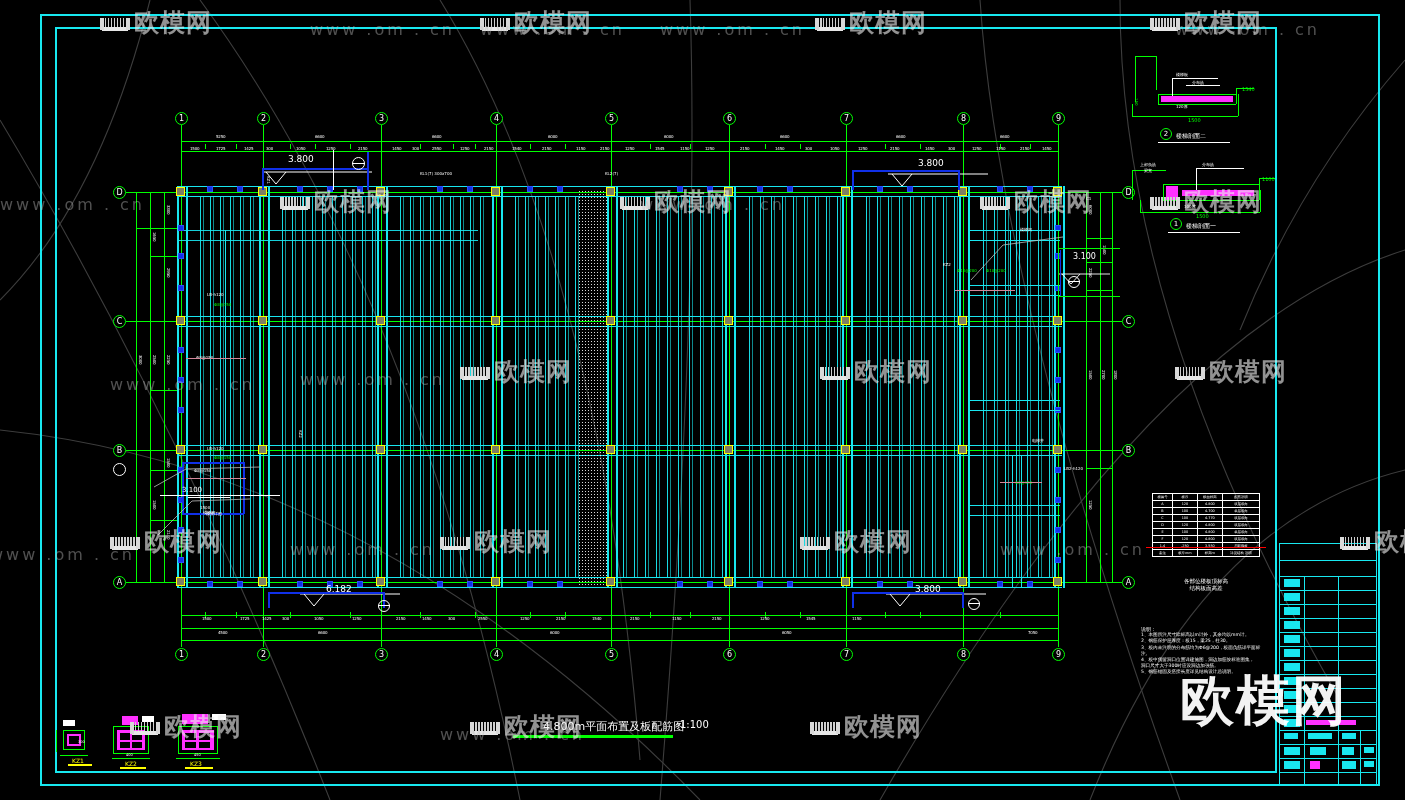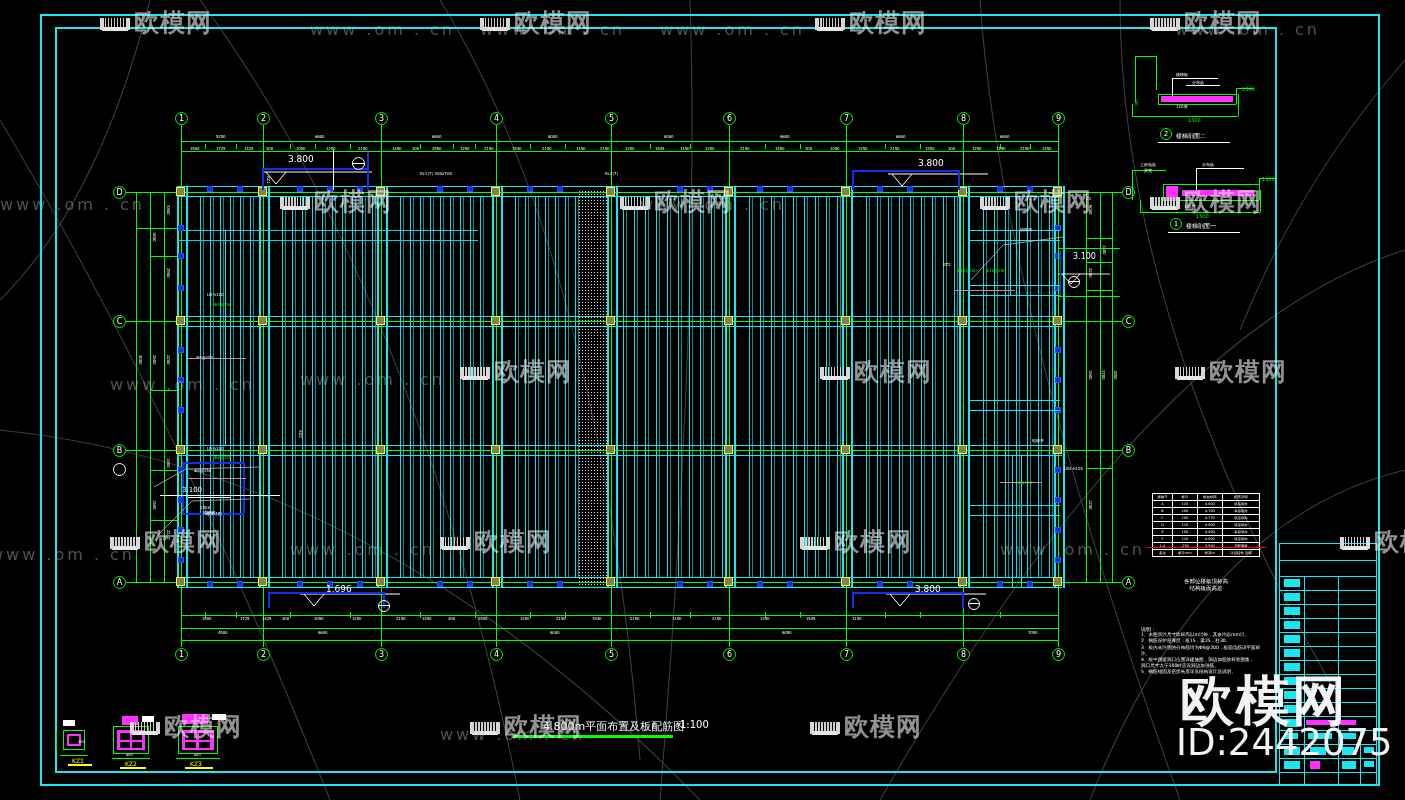--- a/index.html
+++ b/index.html
@@ -682,21 +682,21 @@
     <div class="gl glh" style="left:1058px;top:248px;width:62px"></div>
     <div class="gl glh" style="left:1058px;top:296px;width:62px"></div>
     <div class="bl" style="left:1060px;top:250px;width:1.2px;height:46px"></div>
 
     <div class="abs" style="left:300px;top:584px">
       <svg width="110" height="30">
         <polyline points="4,10 14,22 24,10" fill="none" stroke="#ffffff" stroke-width="1"></polyline>
         <line x1="0" y1="10" x2="100" y2="10" stroke="#ffffff" stroke-width="1"></line>
       </svg>
     </div>
-    <div class="elev" style="left:326px;top:584px">1.696</div>
+    <div class="elev" style="left:326px;top:584px">6.182</div>
     <div class="bl" style="left:268px;top:592px;width:116px;height:1.6px"></div>
     <div class="bl" style="left:268px;top:592px;width:1.6px;height:16px"></div>
     <div class="bl" style="left:383px;top:592px;width:1.6px;height:16px"></div>
     <div class="abs" style="left:378px;top:600px;width:12px;height:12px;border:1px solid #fff;border-radius:50%"></div>
     <div class="wh" style="left:378px;top:605px;width:12px;height:1px"></div>
 
     <div class="abs" style="left:886px;top:584px">
       <svg width="110" height="30">
         <polyline points="4,10 14,22 24,10" fill="none" stroke="#ffffff" stroke-width="1"></polyline>
         <line x1="0" y1="10" x2="100" y2="10" stroke="#ffffff" stroke-width="1"></line>
@@ -1006,15 +1006,14 @@
       <div class="wm-url" style="left: 0px; top: 195px;">www .om . cn</div>
       <div class="wm-url" style="left: 640px; top: 195px;">www .om . cn</div>
       <div class="wm-url" style="left: 300px; top: 370px;">www .om . cn</div>
       <div class="wm-url" style="left: 110px; top: 375px;">www .om . cn</div>
       <div class="wm-url" style="left: 290px; top: 540px;">www .om . cn</div>
       <div class="wm-url" style="left: 1000px; top: 540px;">www .om . cn</div>
       <div class="wm-url" style="left: 440px; top: 725px;">www .om . cn</div>
       <div class="wm-url" style="left: -10px; top: 545px;">www .om . cn</div>
     </div>
   <div class="wm-big" style="left:1180px;top:665px">欧模网</div>
-  <div class="wm-id" style="left:1176px;top:721px">ID:2442075</div>
 
 </div>
 
 </body></html>

